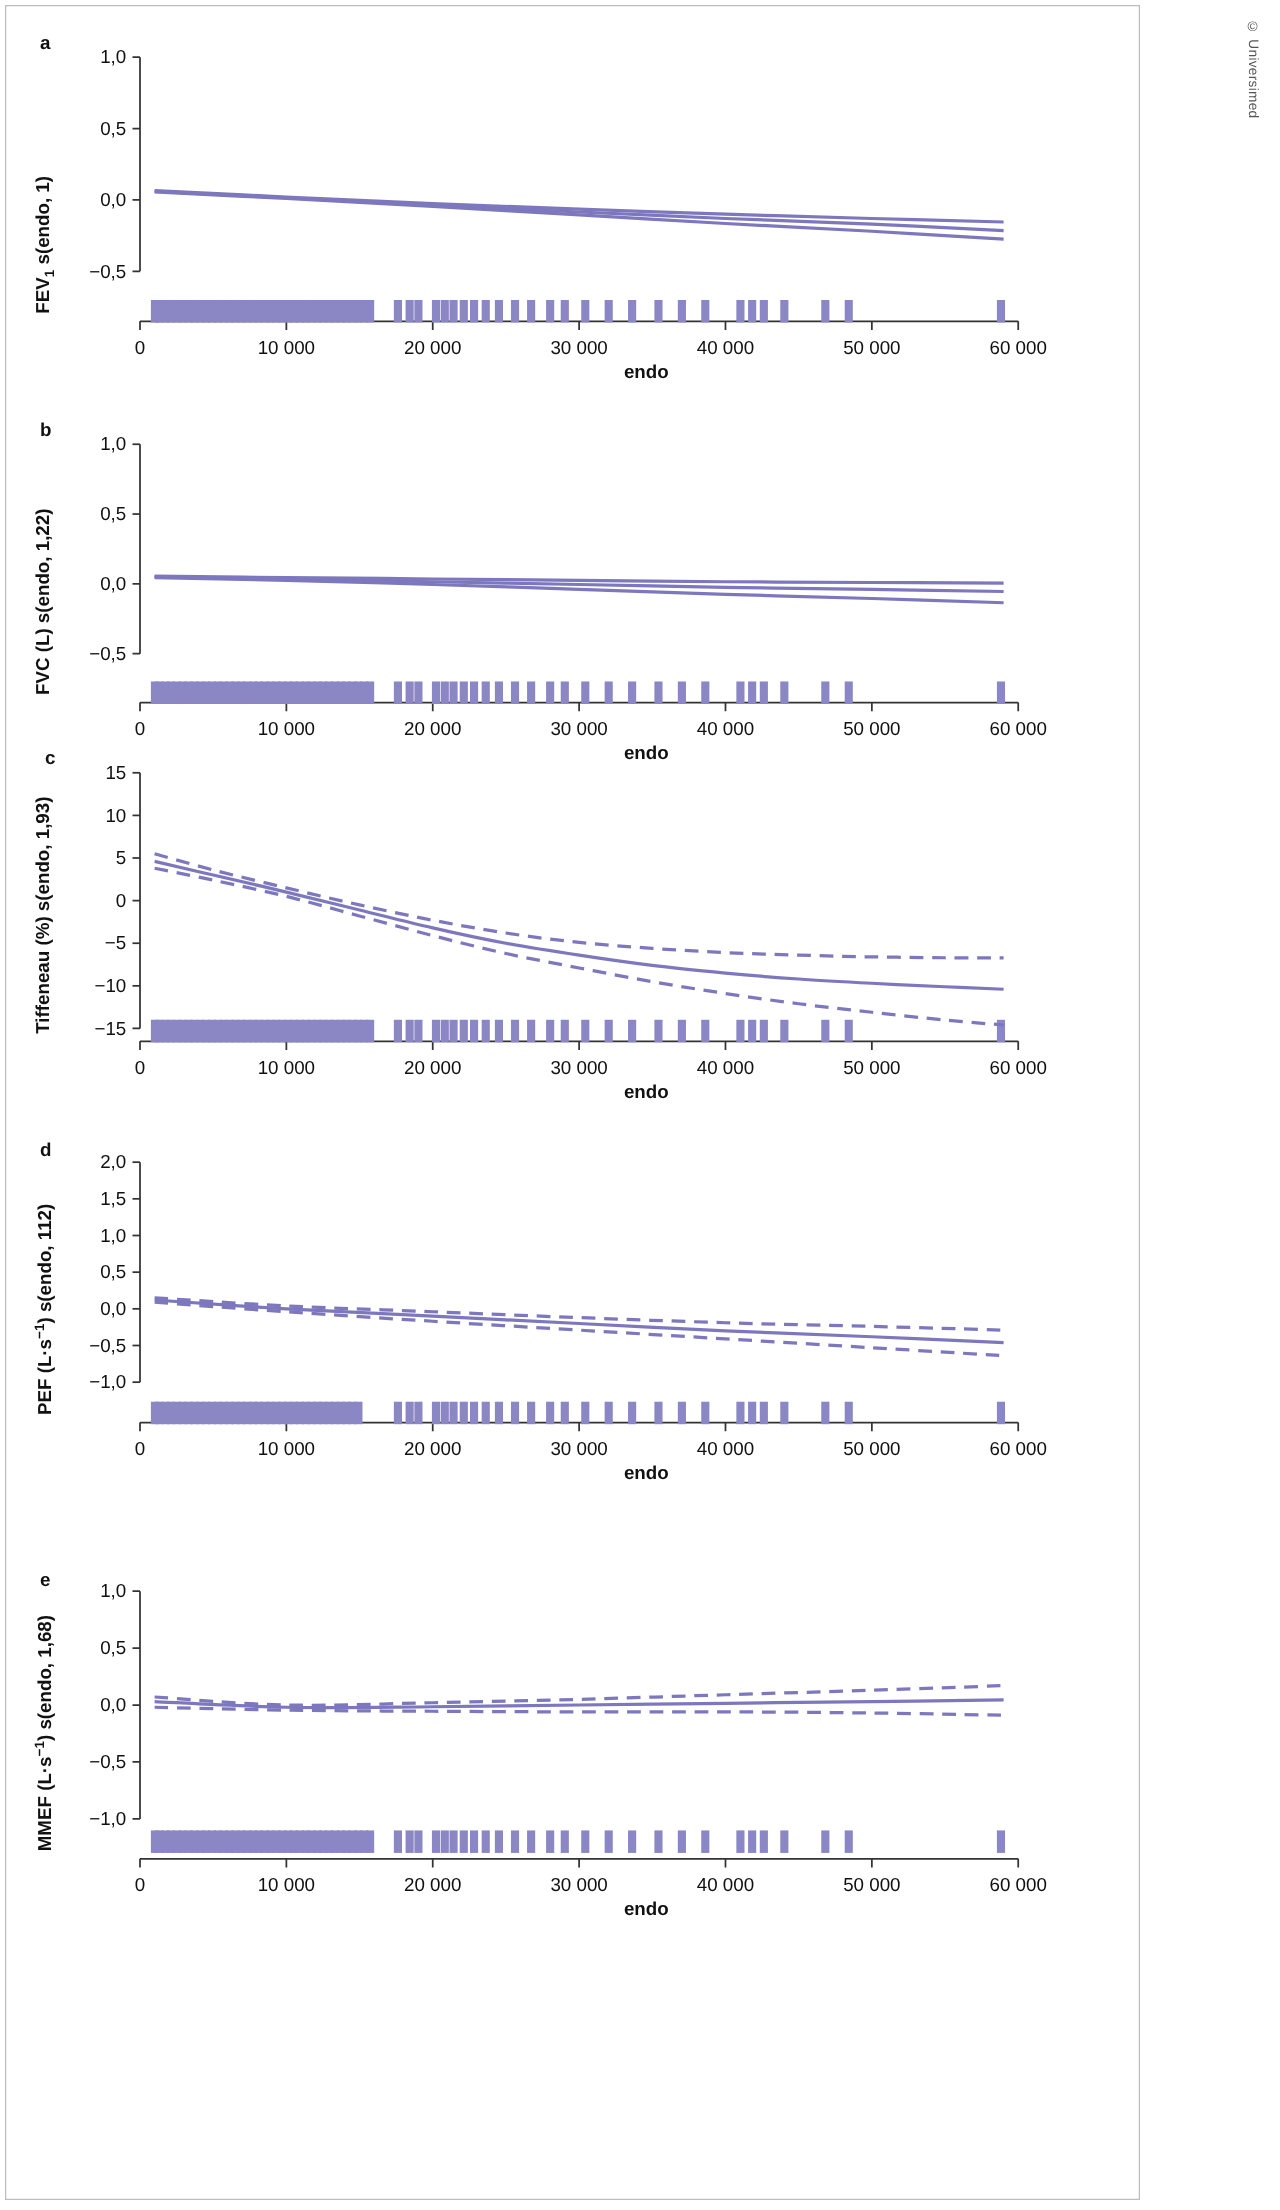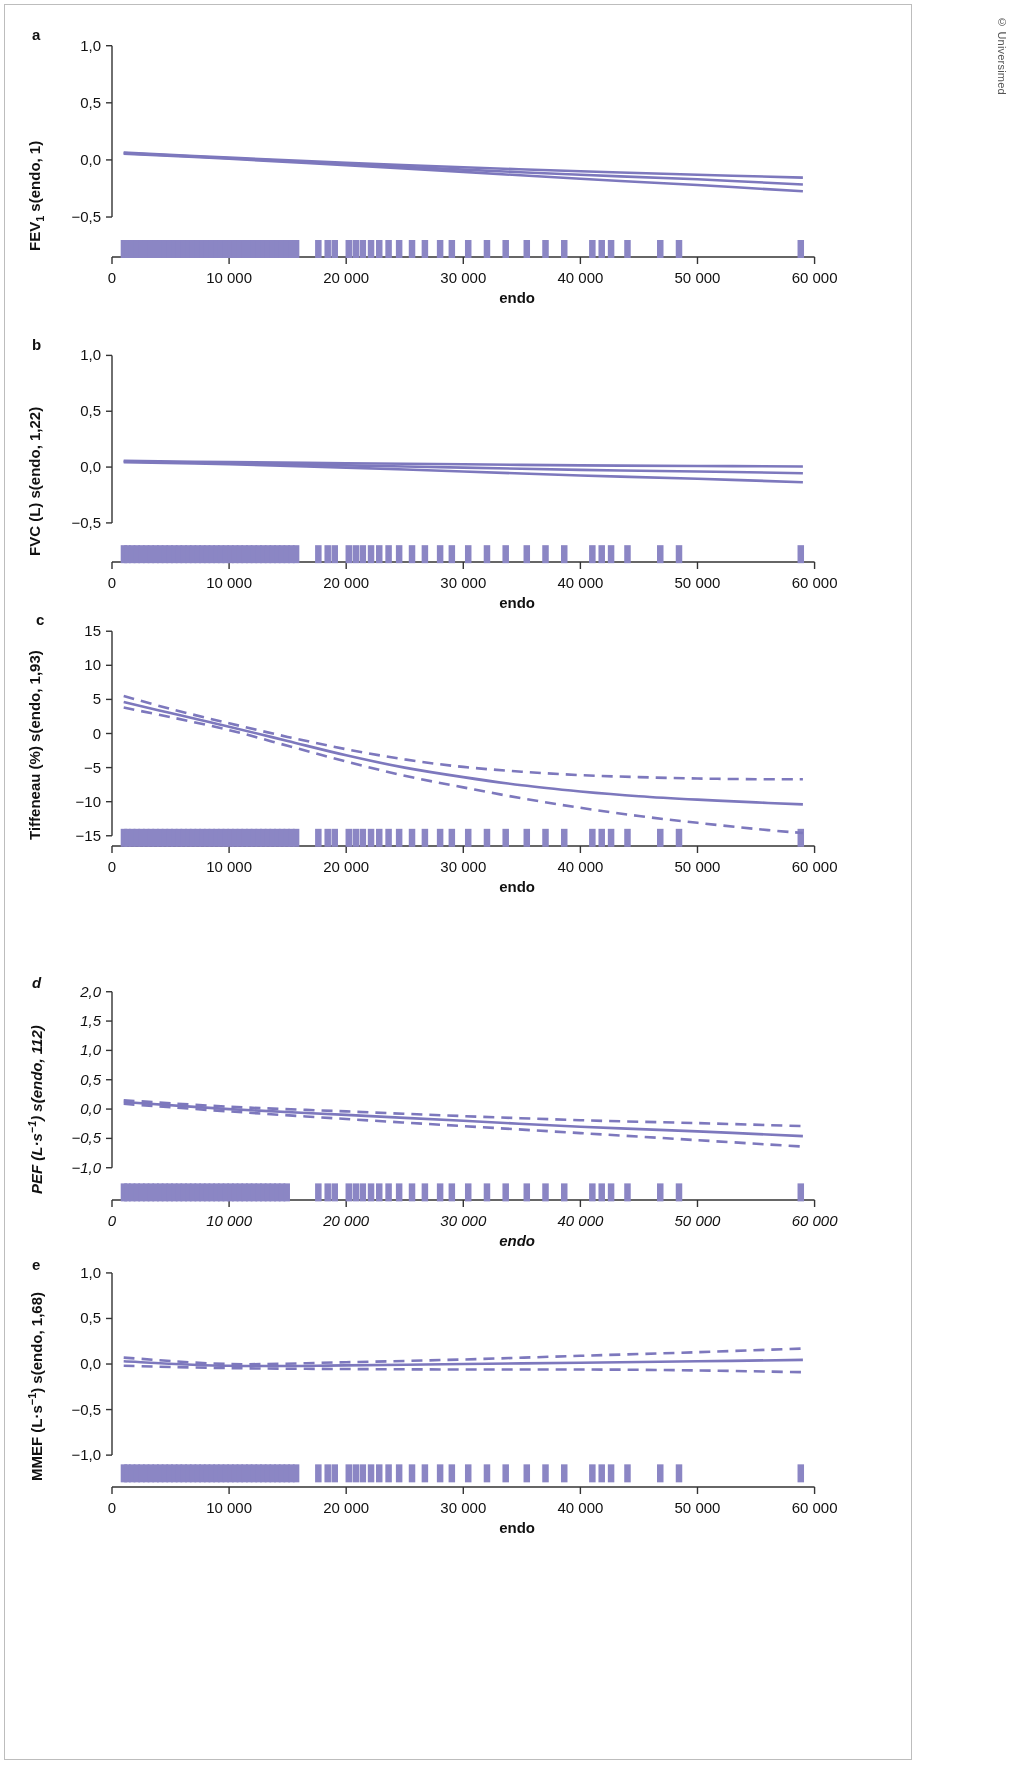--- a/index.html
+++ b/index.html
@@ -267,21 +267,21 @@
         <rect x="675.7483870967742" y="225.1827411167513" width="6.5" height="18" fill="#8b86c4"></rect>
         <rect x="797.5290322580645" y="225.1827411167513" width="6.5" height="18" fill="#8b86c4"></rect>
         <path d="M 123.7 141.5 C 141.3 141.8, 192.0 142.5, 229.1 143.2 C 266.2 143.8, 307.2 144.7, 346.2 145.4 C 385.2 146.1, 424.3 146.9, 463.3 147.6 C 502.3 148.4, 541.4 149.2, 580.4 149.9 C 619.4 150.5, 660.4 151.0, 697.5 151.5 C 734.6 152.1, 785.3 152.9, 802.9 153.2" fill="none" stroke="#7d78bd" stroke-width="2.6"></path>
         <path d="M 123.7 140.9 C 141.3 141.1, 192.0 141.7, 229.1 142.1 C 266.2 142.4, 307.2 142.8, 346.2 143.2 C 385.2 143.5, 424.3 143.9, 463.3 144.3 C 502.3 144.7, 541.4 145.1, 580.4 145.4 C 619.4 145.7, 660.4 145.8, 697.5 146.0 C 734.6 146.1, 785.3 146.4, 802.9 146.5" fill="none" stroke="#7d78bd" stroke-width="2.6"></path>
         <path d="M 123.7 142.1 C 141.3 142.4, 192.0 143.4, 229.1 144.3 C 266.2 145.2, 307.2 146.4, 346.2 147.6 C 385.2 148.8, 424.3 150.2, 463.3 151.5 C 502.3 152.8, 541.4 154.2, 580.4 155.5 C 619.4 156.7, 660.4 157.7, 697.5 158.8 C 734.6 159.9, 785.3 161.6, 802.9 162.2" fill="none" stroke="#7d78bd" stroke-width="2.6"></path>
       </svg>
       <div class="panel-letter" style="left: 32px; top: 16px;">b</div>
       <div class="ylabel" style="left: 26px; top: 236px;">FVC (L) s(endo, 1,22)</div>
       <div class="xlabel" style="left: 415px; top: 274px;">endo</div>
     </div>
-    <div class="panel" style="top: 599px; height: 305px;">
+    <div class="panel" style="top: 586px; height: 305px;">
       <svg class="plotsvg" width="908" height="305">
         <line x1="112" y1="32.22727272727272" x2="112" y2="236.77272727272728" stroke="#333333" stroke-width="1.4"></line>
         <line x1="106" y1="32.22727272727272" x2="112" y2="32.22727272727272" stroke="#333333" stroke-width="1.4"></line>
         <text x="101" y="37.22727272727272" text-anchor="end" font-family="Liberation Sans, sans-serif" font-size="15" fill="#111">15</text>
         <line x1="106" y1="66.31818181818184" x2="112" y2="66.31818181818184" stroke="#333333" stroke-width="1.4"></line>
         <text x="101" y="71.31818181818184" text-anchor="end" font-family="Liberation Sans, sans-serif" font-size="15" fill="#111">10</text>
         <line x1="106" y1="100.4090909090909" x2="112" y2="100.4090909090909" stroke="#333333" stroke-width="1.4"></line>
         <text x="101" y="105.4090909090909" text-anchor="end" font-family="Liberation Sans, sans-serif" font-size="15" fill="#111">5</text>
         <line x1="106" y1="134.5" x2="112" y2="134.5" stroke="#333333" stroke-width="1.4"></line>
         <text x="101" y="139.5" text-anchor="end" font-family="Liberation Sans, sans-serif" font-size="15" fill="#111">0</text>
@@ -372,21 +372,21 @@
         <rect x="675.7483870967742" y="229.8181818181818" width="6.5" height="18" fill="#8b86c4"></rect>
         <rect x="797.5290322580645" y="229.8181818181818" width="6.5" height="18" fill="#8b86c4"></rect>
         <path d="M 123.7 103.1 C 131.5 105.0, 153.0 110.0, 170.5 114.0 C 188.1 118.1, 209.6 123.0, 229.1 127.7 C 248.6 132.3, 268.1 137.2, 287.6 142.0 C 307.2 146.8, 326.7 151.9, 346.2 156.3 C 365.7 160.8, 385.2 165.0, 404.7 168.6 C 424.3 172.2, 443.8 175.2, 463.3 178.1 C 482.8 181.1, 502.3 183.9, 521.8 186.3 C 541.4 188.7, 560.9 190.6, 580.4 192.5 C 599.9 194.3, 619.4 195.9, 638.9 197.2 C 658.5 198.6, 678.0 199.6, 697.5 200.6 C 717.0 201.7, 738.5 202.6, 756.0 203.4 C 773.6 204.2, 795.1 205.1, 802.9 205.4" fill="none" stroke="#7d78bd" stroke-width="2.6"></path>
         <path d="M 123.7 97.0 C 131.5 99.2, 153.0 105.4, 170.5 110.0 C 188.1 114.5, 209.6 119.6, 229.1 124.3 C 248.6 128.9, 268.1 133.6, 287.6 137.9 C 307.2 142.2, 326.7 146.4, 346.2 150.2 C 365.7 153.9, 385.2 157.5, 404.7 160.4 C 424.3 163.4, 443.8 165.9, 463.3 167.9 C 482.8 170.0, 502.3 171.3, 521.8 172.7 C 541.4 174.0, 560.9 175.2, 580.4 176.1 C 599.9 177.0, 619.4 177.6, 638.9 178.1 C 658.5 178.7, 678.0 179.2, 697.5 179.5 C 717.0 179.8, 738.5 180.1, 756.0 180.2 C 773.6 180.3, 795.1 180.2, 802.9 180.2" fill="none" stroke="#7d78bd" stroke-width="2.6" stroke-dasharray="11,7"></path>
         <path d="M 123.7 108.6 C 131.5 110.2, 153.0 114.4, 170.5 118.1 C 188.1 121.9, 209.6 126.3, 229.1 131.1 C 248.6 135.9, 268.1 141.5, 287.6 146.8 C 307.2 152.0, 326.7 157.5, 346.2 162.5 C 365.7 167.5, 385.2 172.5, 404.7 176.8 C 424.3 181.1, 443.8 184.6, 463.3 188.4 C 482.8 192.1, 502.3 195.9, 521.8 199.3 C 541.4 202.7, 560.9 205.9, 580.4 208.8 C 599.9 211.8, 619.4 214.5, 638.9 217.0 C 658.5 219.5, 678.0 221.7, 697.5 223.8 C 717.0 226.0, 738.5 228.3, 756.0 230.0 C 773.6 231.7, 795.1 233.4, 802.9 234.0" fill="none" stroke="#7d78bd" stroke-width="2.6" stroke-dasharray="11,7"></path>
       </svg>
       <div class="panel-letter" style="left: 36px; top: 12px;">c</div>
       <div class="ylabel" style="left: 26px; top: 241px;">Tiffeneau (%) s(endo, 1,93)</div>
       <div class="xlabel" style="left: 415px; top: 279px;">endo</div>
     </div>
-    <div class="panel" style="top: 958px; height: 300px; font-style: italic;">
+    <div class="panel" style="top: 896px; height: 300px;">
       <svg class="plotsvg" width="908" height="300">
         <line x1="112" y1="33.73333333333335" x2="112" y2="209.73333333333335" stroke="#333333" stroke-width="1.4"></line>
         <line x1="106" y1="33.73333333333335" x2="112" y2="33.73333333333335" stroke="#333333" stroke-width="1.4"></line>
         <text x="101" y="38.73333333333335" text-anchor="end" font-family="Liberation Sans, sans-serif" font-size="15" fill="#111">2,0</text>
         <line x1="106" y1="63.06666666666669" x2="112" y2="63.06666666666669" stroke="#333333" stroke-width="1.4"></line>
         <text x="101" y="68.06666666666669" text-anchor="end" font-family="Liberation Sans, sans-serif" font-size="15" fill="#111">1,5</text>
         <line x1="106" y1="92.4" x2="112" y2="92.4" stroke="#333333" stroke-width="1.4"></line>
         <text x="101" y="97.4" text-anchor="end" font-family="Liberation Sans, sans-serif" font-size="15" fill="#111">1,0</text>
         <line x1="106" y1="121.73333333333333" x2="112" y2="121.73333333333333" stroke="#333333" stroke-width="1.4"></line>
         <text x="101" y="126.73333333333333" text-anchor="end" font-family="Liberation Sans, sans-serif" font-size="15" fill="#111">0,5</text>

